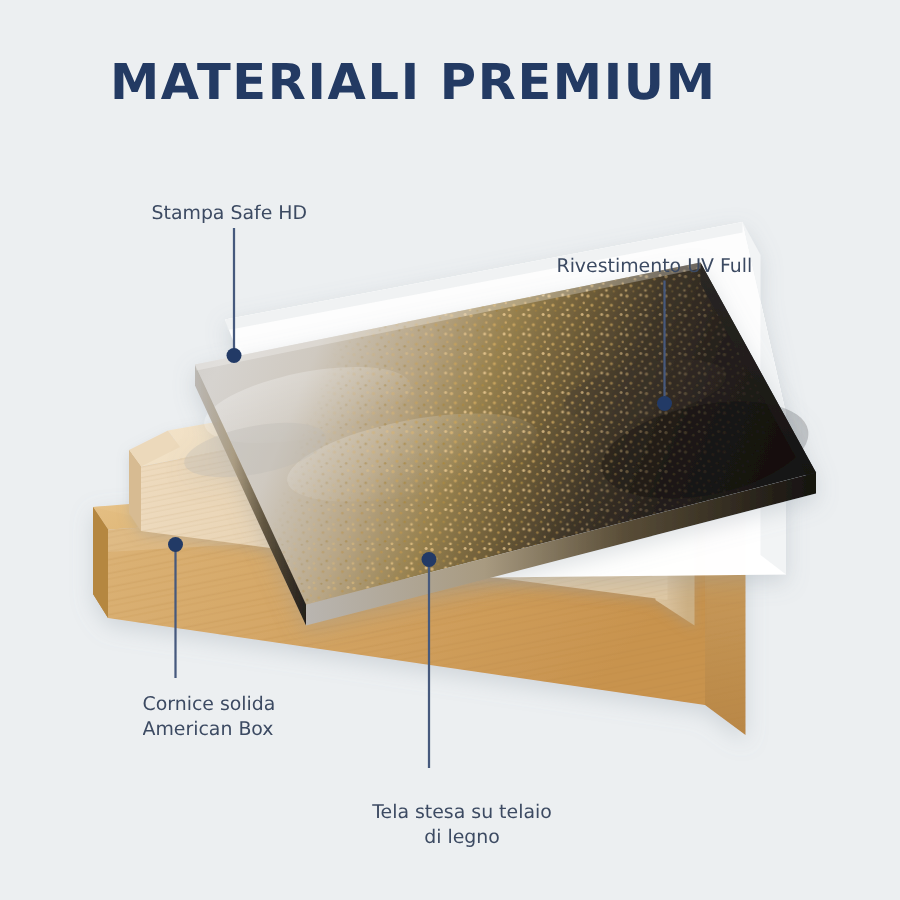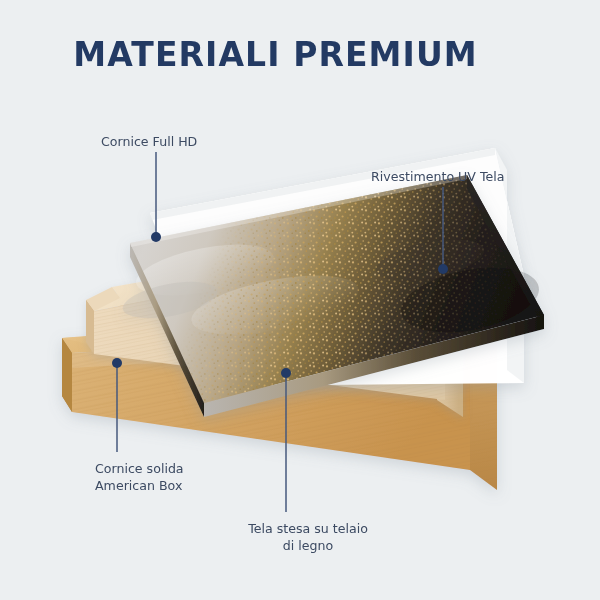--- a/index.html
+++ b/index.html
@@ -35,21 +35,21 @@
   .callout-label {
     position: absolute;
     font-family: "DejaVu Sans", "Liberation Sans", sans-serif;
     font-size: 12.6px;
     font-weight: normal;
     color: #3c4a62;
     line-height: 1.33;
     white-space: pre-line;
   }
   .callout-label.lbl-left   { text-align: left; }
-  .callout-label.lbl-center { text-align: center; }
+  .callout-label.lbl-center { text-align: center; margin-top: 12px; }
   #lbl-stampa        { left: 101px; top: 134px; }
   #lbl-rivestimento  { left: 371px; top: 169px; }
   #lbl-cornice       { left: 95px;  top: 461px; }
   #lbl-tela          { left: 221px; top: 521px; transform: translateX(0); width: 174px; }
   svg.scene {
     position: absolute;
     left: 0;
     top: 0;
     width: 600px;
     height: 600px;
@@ -276,23 +276,23 @@
         <line x1="117" y1="363" x2="117" y2="452" stroke="#46597d" stroke-width="1.5"></line>
         <circle cx="117" cy="363" r="5" fill="#223a66"></circle>
       </g>
       <g>
         <line x1="286" y1="373" x2="286" y2="512" stroke="#46597d" stroke-width="1.5"></line>
         <circle cx="286" cy="373" r="5" fill="#223a66"></circle>
       </g>
     </g>
   </svg>
 
-  <div class="callout-label lbl-left" id="lbl-stampa">Cornice Full HD</div>
-
-  <div class="callout-label lbl-left" id="lbl-rivestimento">Rivestimento UV Tela</div>
+  <div class="callout-label lbl-left" id="lbl-stampa">Stampa Safe HD</div>
+
+  <div class="callout-label lbl-left" id="lbl-rivestimento">Rivestimento UV Full</div>
 
   <div class="callout-label lbl-left" id="lbl-cornice">Cornice solida
 American Box</div>
 
   <div class="callout-label lbl-center" id="lbl-tela">Tela stesa su telaio
 di legno</div>
 
 </div>
 
 </body></html>

